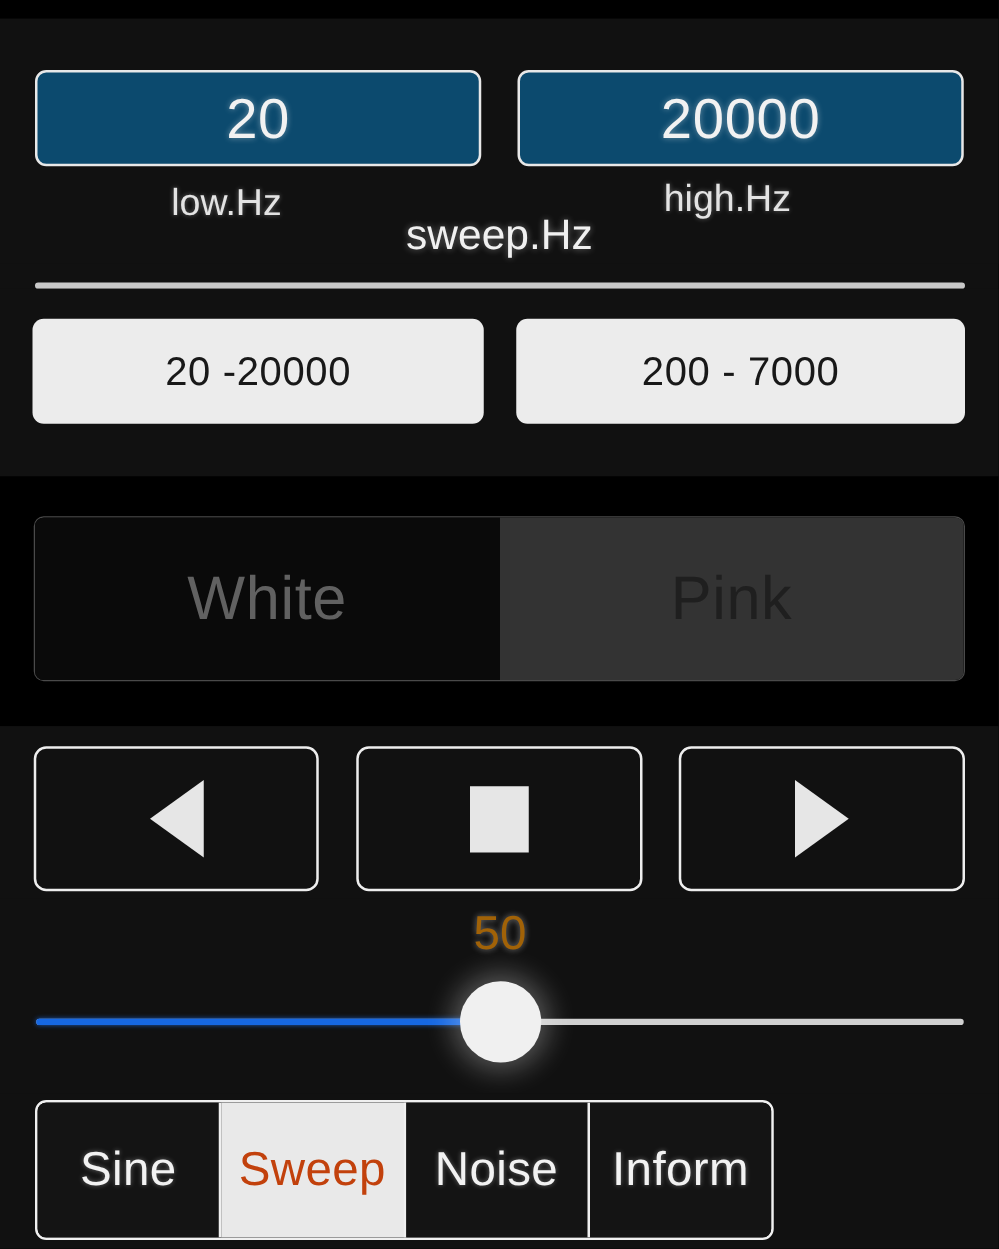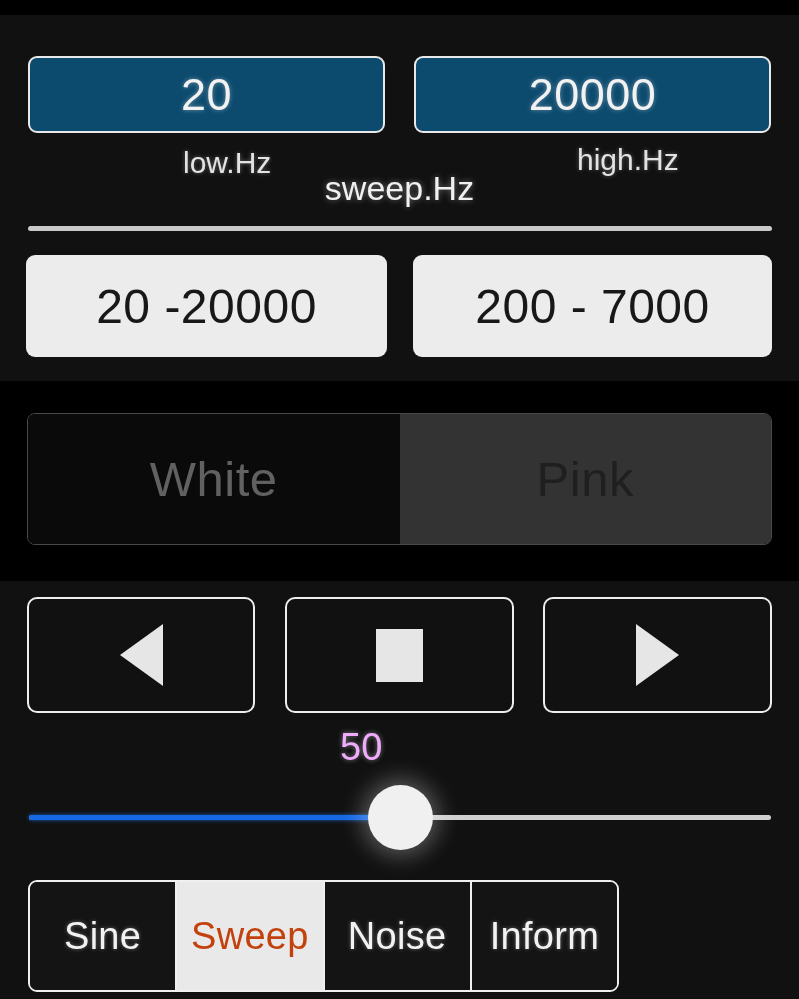--- a/index.html
+++ b/index.html
@@ -57,21 +57,20 @@
   .freq-field.low  { left: 28px;  width: 357px; }
   .freq-field.high { left: 414px; width: 357px; }
 
   .unit-label {
     position: absolute;
     color: #e3e3e3;
     font-size: 30px;
     font-weight: 300;
     white-space: nowrap;
     text-shadow: 0 0 4px rgba(255,255,255,0.35);
-    margin-left: 46px;
   }
   .unit-label.low  { left: 137px; top: 131px; }
   .unit-label.high { left: 531px; top: 128px; }
 
   .sweep-title {
     position: absolute;
     left: 0; top: 154px;
     width: 799px;
     text-align: center;
     color: #f0f0f0;
@@ -93,27 +92,27 @@
   
   .preset-zone {
     position: absolute;
     left: 0; top: 231px;
     width: 799px; height: 150px;
     background: #111111;
   }
   .preset-btn {
     position: absolute;
     top: 24px;
-    height: 102px;
+    height: 84px;
     background: #ececec;
     border: none;
     border-radius: 9px;
     color: #181818;
     font-family: "Liberation Sans", sans-serif;
-    font-size: 48px;
+    font-size: 32px;
     font-weight: 300;
     letter-spacing: 0.5px;
     display: flex;
     align-items: center;
     justify-content: center;
     padding: 0;
     cursor: pointer;
   }
   .preset-btn.a { left: 26px;  width: 361px; }
   .preset-btn.b { left: 413px; width: 359px; }
@@ -196,21 +195,22 @@
     position: absolute;
     left: 0; top: 719px;
     width: 799px; height: 156px;
     background: #111111;
   }
   .slider-value {
     position: absolute;
     top: 7px;
     width: 120px;
     margin-left: -60px;
-    color: #f0abfc;
+    text-align: center;
+    color: #a16207;
     font-size: 38px;
     font-weight: 300;
     text-shadow: 0 0 5px rgba(255,255,255,0.45);
   }
   .track {
     position: absolute;
     top: 96px;
     height: 5px;
     border-radius: 3px;
   }

